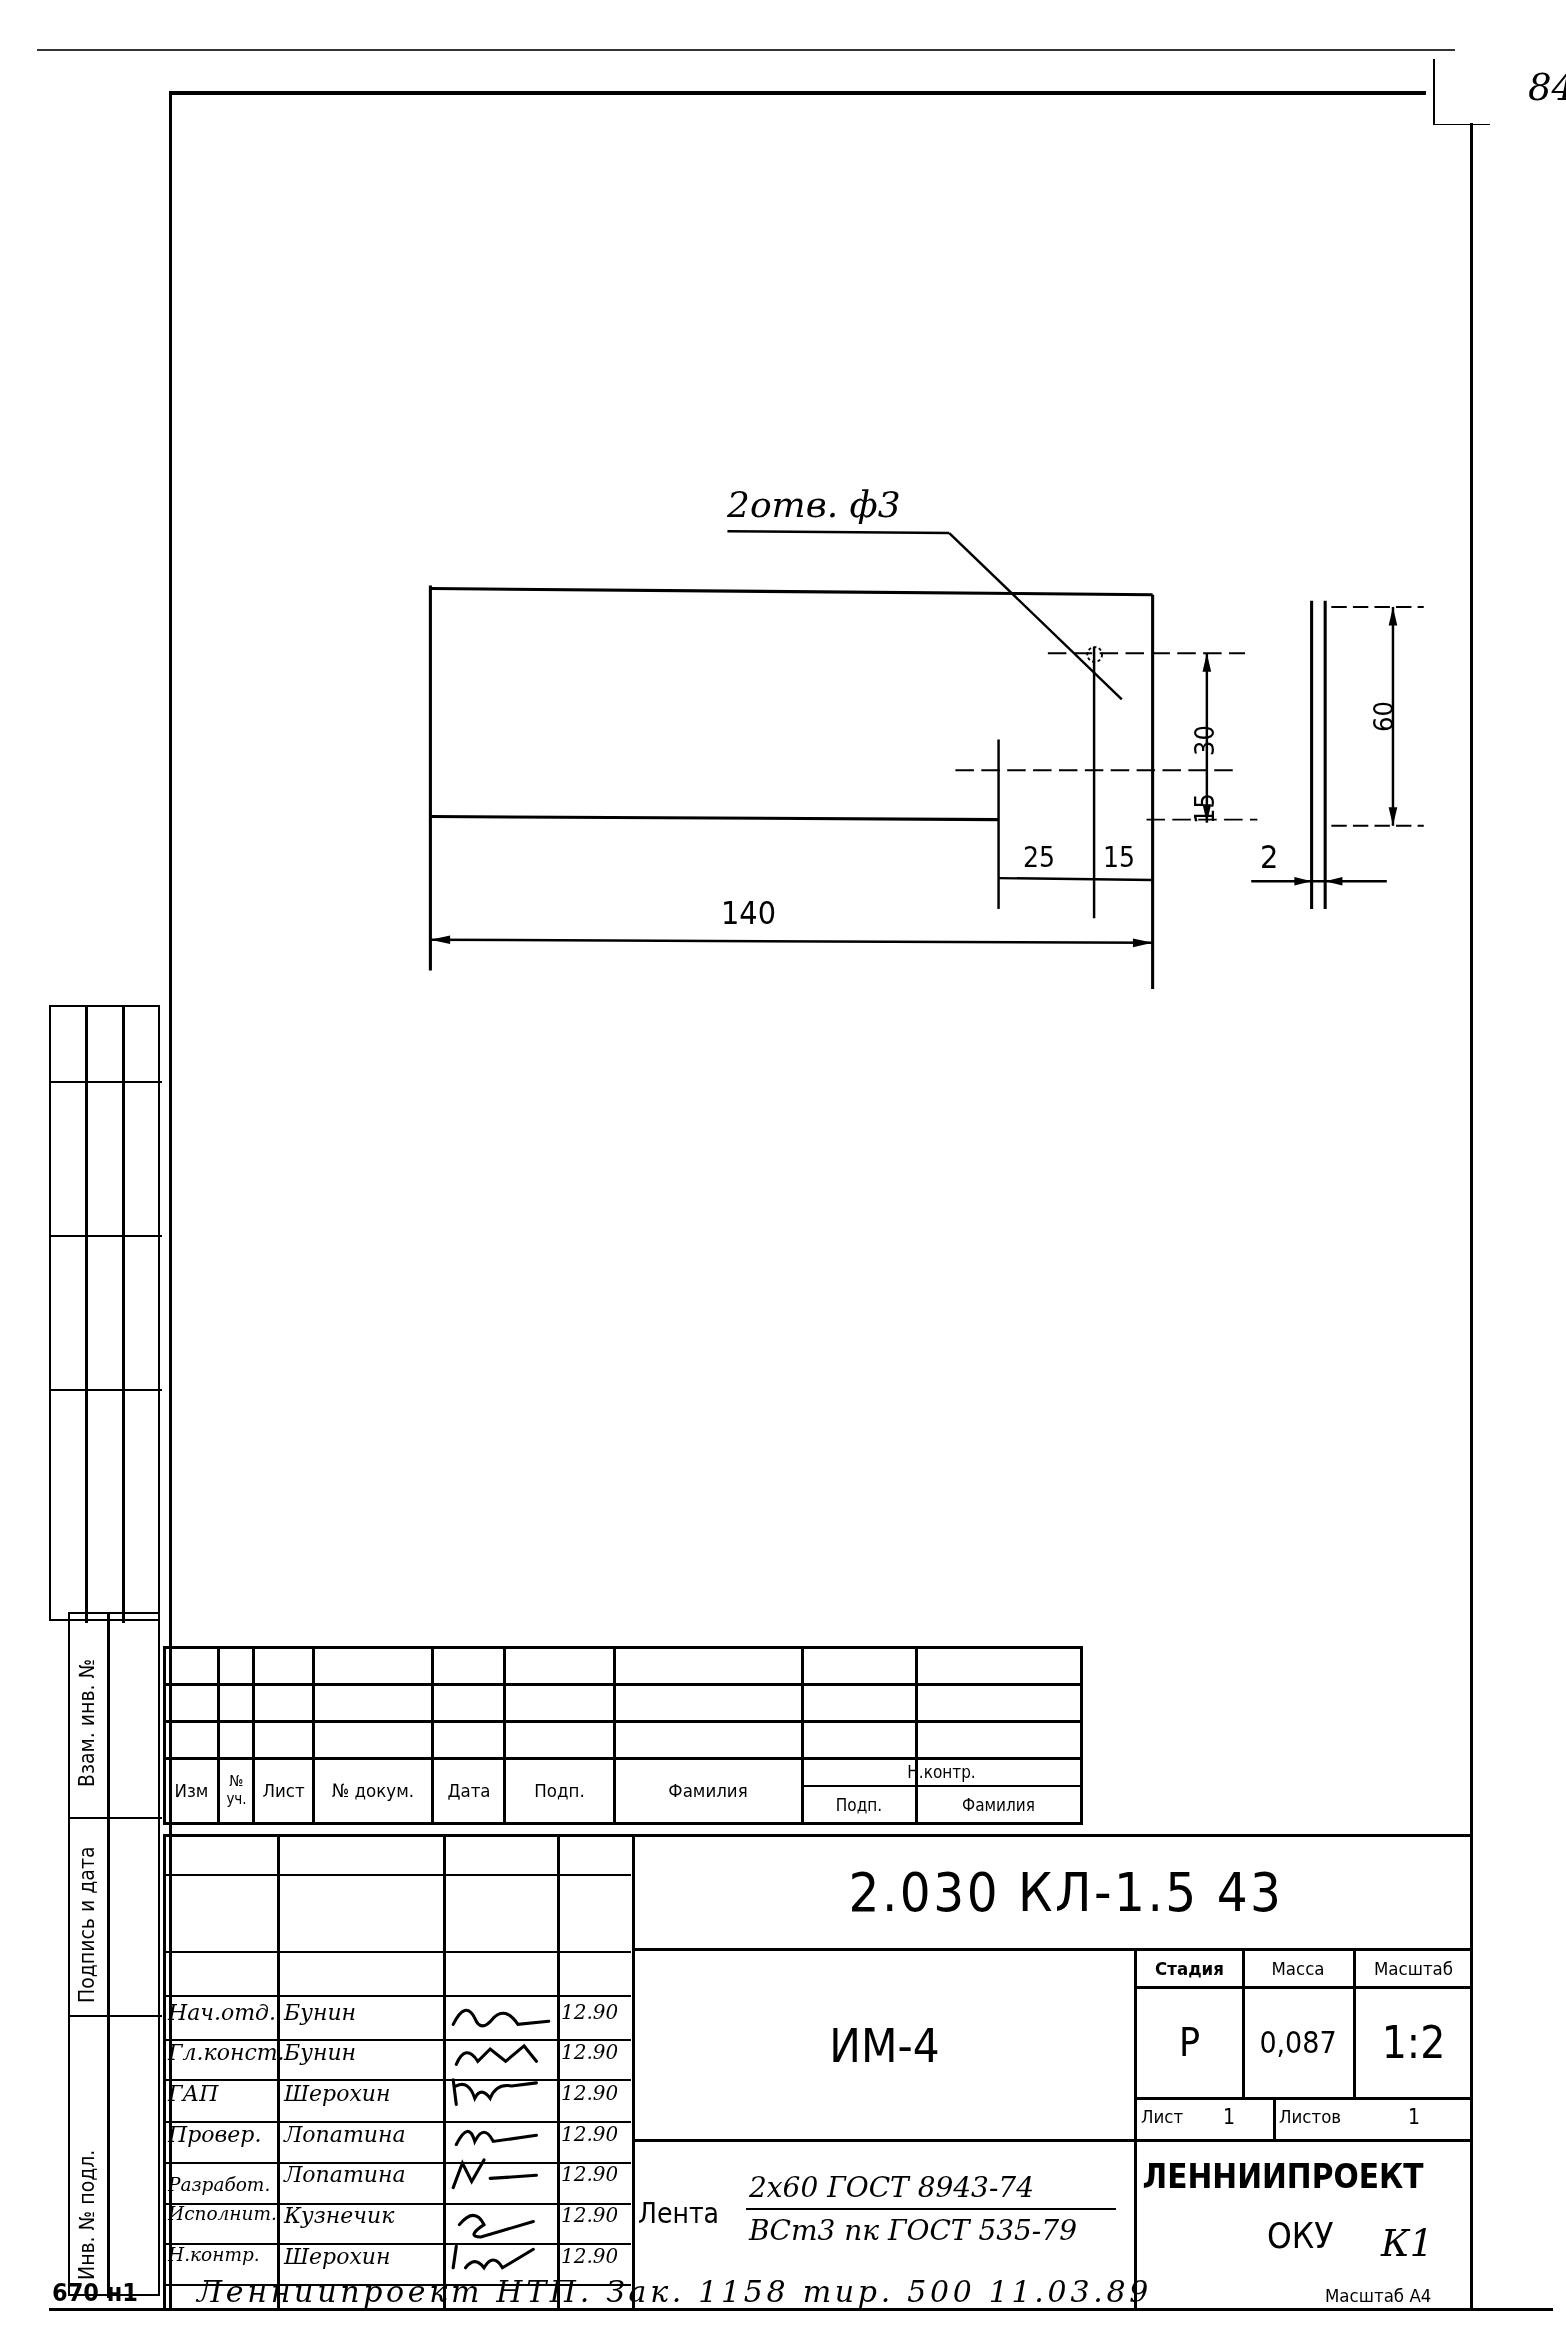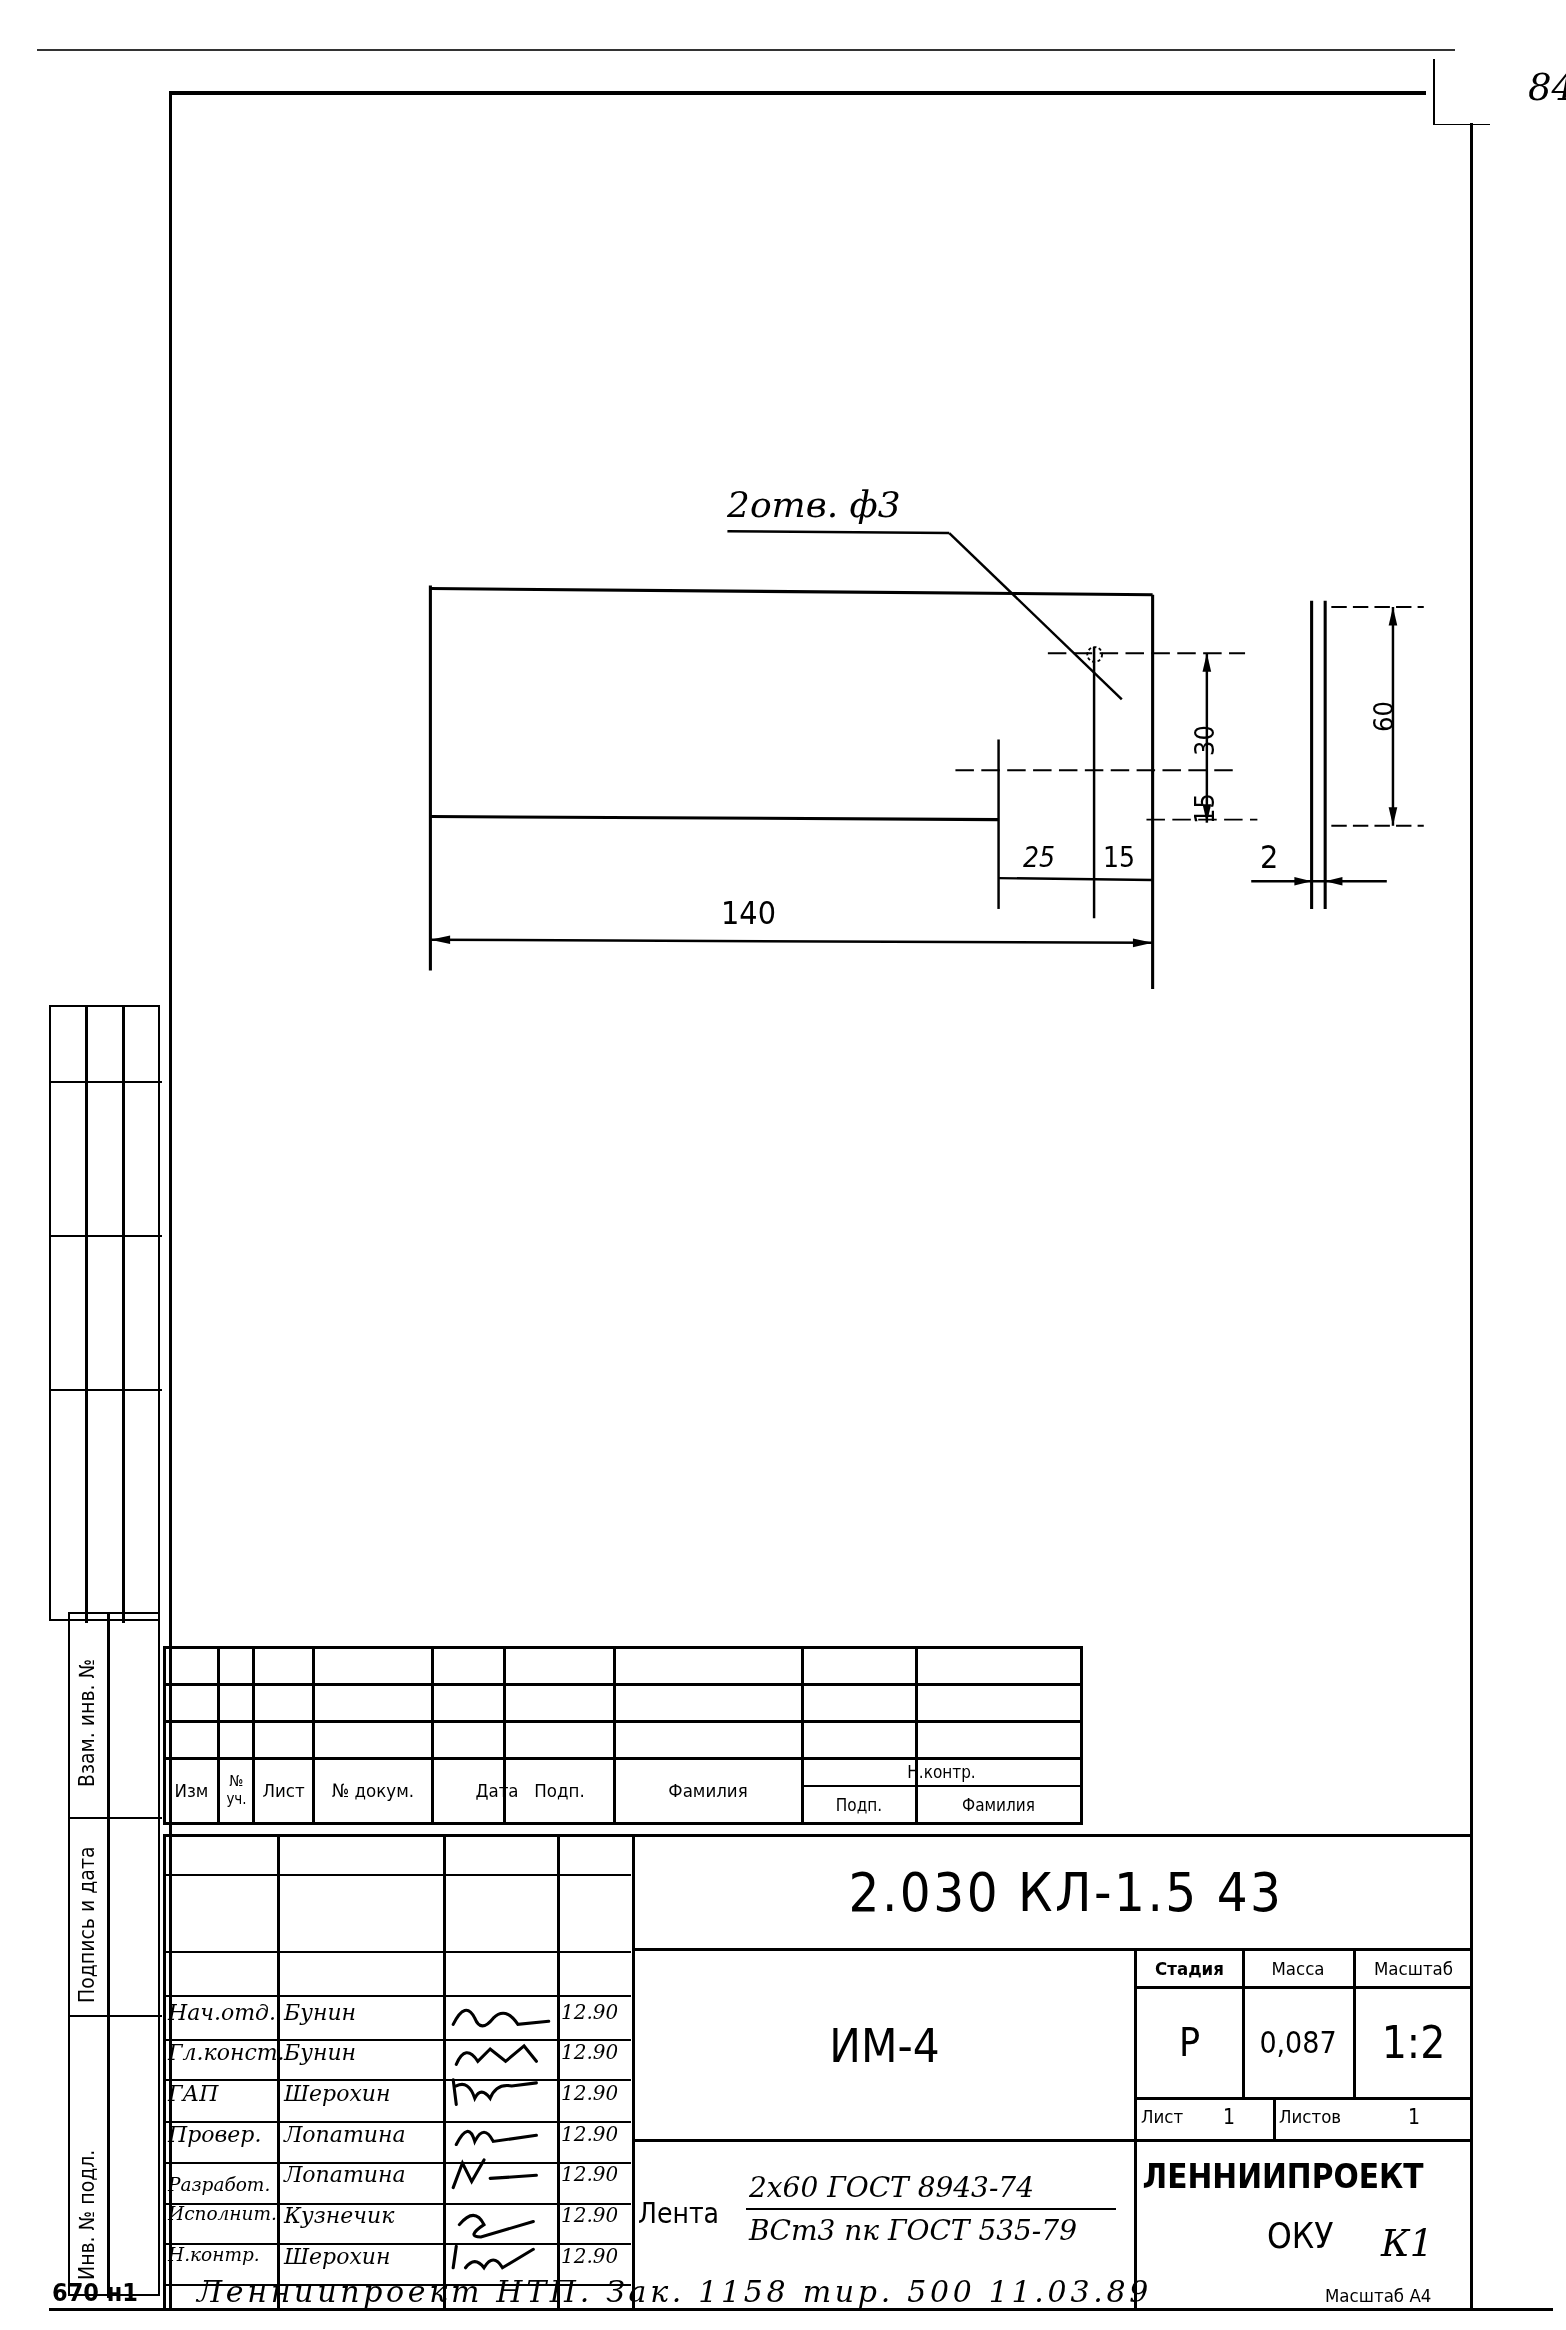--- a/index.html
+++ b/index.html
@@ -66,21 +66,21 @@
     <polygon points="1958,1335 1951,1305 1965,1305"></polygon>
     <polygon points="2260,985 2253,1015 2267,1015"></polygon>
     <polygon points="2260,1340 2253,1310 2267,1310"></polygon>
     <polygon points="2128,1430 2100,1423 2100,1437"></polygon>
     <polygon points="2150,1430 2178,1423 2178,1437"></polygon>
   </g>
 </svg>
 
 <div class="txt hand dim" style="left:727px;top:487px;font-size:36px;">2отв. ф3</div>
 <div class="txt dim" style="left:721px;top:897px;">140</div>
-<div class="txt dim" style="left:1023px;top:844px;font-size:28px;font-style:italic;">25</div>
+<div class="txt dim" style="left:1023px;top:844px;font-size:28px;">25</div>
 <div class="txt dim" style="left:1103px;top:844px;font-size:28px;">15</div>
 <div class="txt dim" style="left:1189px;top:727px;font-size:27px;transform:rotate(-90deg);">30</div>
 <div class="txt dim" style="left:1189px;top:795px;font-size:27px;transform:rotate(-90deg);">15</div>
 <div class="txt dim" style="left:1368px;top:703px;font-size:27px;transform:rotate(-90deg);">60</div>
 <div class="txt dim" style="left:1260px;top:841px;">2</div>
 
 <div class="abs" style="left:49px;top:1005px;width:111px;height:616px;border:2.5px solid #000;box-sizing:border-box;">
   <div class="hl" style="left:34px;top:0;width:2.5px;height:616px;"></div>
   <div class="hl" style="left:71px;top:0;width:2.5px;height:616px;"></div>
   <div class="hl" style="left:0;top:74px;width:111px;height:1.8px;"></div>
@@ -110,21 +110,21 @@
   <div class="hl" style="left:268px;top:0;width:2.5px;height:179px;"></div>
   <div class="hl" style="left:340px;top:0;width:2.5px;height:179px;"></div>
   <div class="hl" style="left:450px;top:0;width:2.5px;height:179px;"></div>
   <div class="hl" style="left:638px;top:0;width:2.5px;height:179px;"></div>
   <div class="hl" style="left:752px;top:0;width:2.5px;height:179px;"></div>
   <div class="hl" style="left:917px;top:0;width:2.5px;height:179px;"></div>
   <div class="cell lbl" style="left:2.5px;top:113px;width:52px;height:62px;font-size:18.5px;">Изм</div>
   <div class="cell lbl" style="left:57px;top:113px;width:33px;height:62px;font-size:15px;white-space:normal;text-align:center;">№ уч.</div>
   <div class="cell lbl" style="left:92px;top:113px;width:57px;height:62px;font-size:18.5px;">Лист</div>
   <div class="cell lbl" style="left:152px;top:113px;width:116px;height:62px;font-size:18.5px;">№ докум.</div>
-  <div class="cell lbl" style="left:271px;top:113px;width:70px;height:62px;font-size:18.5px;margin-left:28px;">Дата</div>
+  <div class="cell lbl" style="left:271px;top:113px;width:70px;height:62px;font-size:18.5px;">Дата</div>
   <div class="cell lbl" style="left:343px;top:113px;width:107px;height:62px;font-size:18.5px;">Подп.</div>
   <div class="cell lbl" style="left:452px;top:113px;width:186px;height:62px;font-size:18.5px;">Фамилия</div>
   <div class="cell lbl" style="left:640px;top:113px;width:277px;height:25px;font-size:17px;">Н.контр.</div>
   <div class="cell lbl" style="left:640px;top:141px;width:112px;height:35px;font-size:17px;">Подп.</div>
   <div class="cell lbl" style="left:754px;top:141px;width:163px;height:35px;font-size:17px;">Фамилия</div>
 </div>
 
 <div class="hl" style="left:163px;top:1834px;width:1310px;height:3.1px;"></div>
 <div class="hl" style="left:632px;top:1834px;width:3.1px;height:475px;"></div>
 

